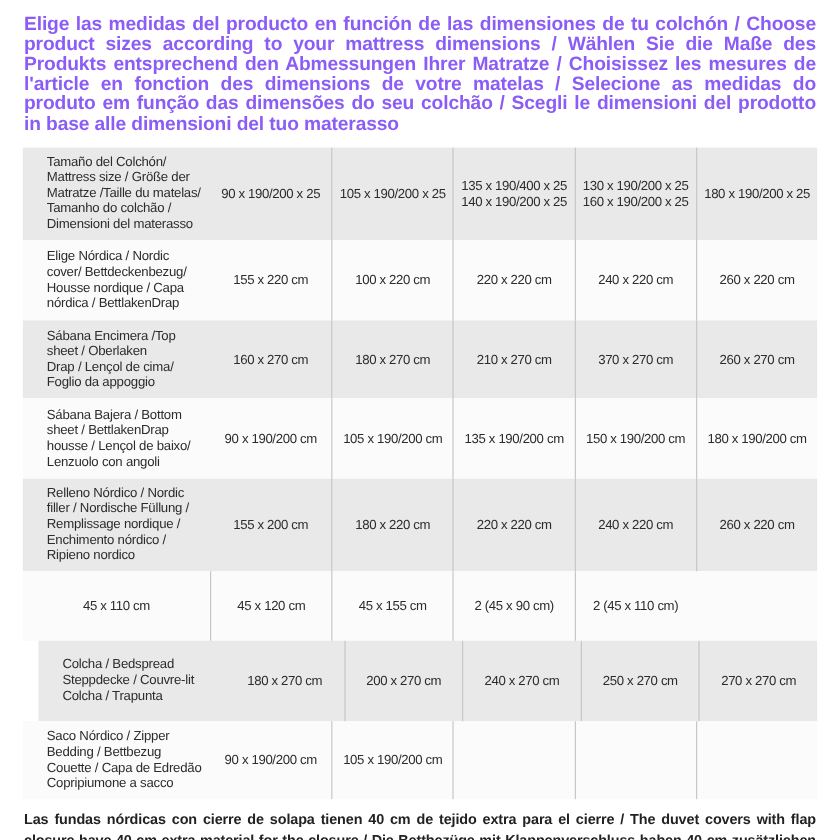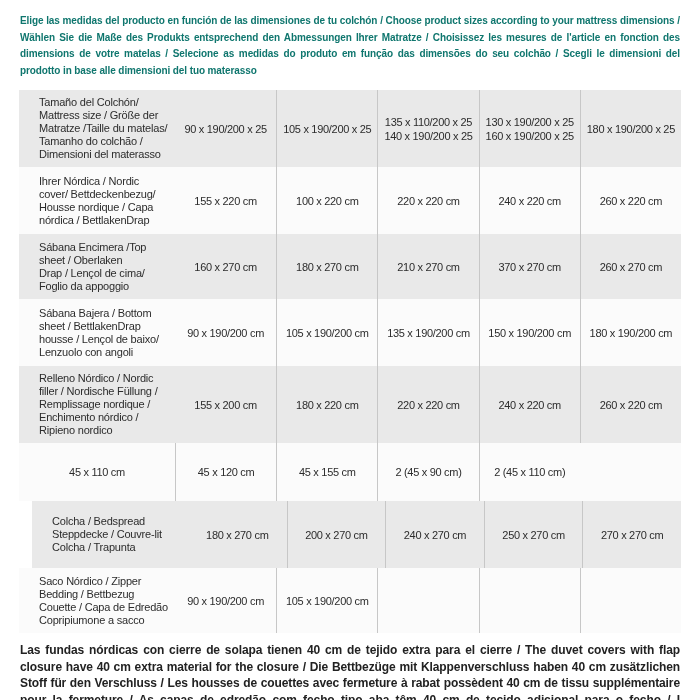--- a/index.html
+++ b/index.html
@@ -11,23 +11,23 @@
   html,body{margin:0;padding:0;background:#ffffff;}
   body{
     width:700px;height:700px;overflow:hidden;
     font-family:"Liberation Sans", sans-serif;
     color:var(--text);
     -webkit-font-smoothing:antialiased;
   }
   .page{padding:13px 19px 0 19px;box-sizing:border-box;width:700px;}
   .intro{
     margin:0 1px 11px 1px;
-    font-size:10px;font-weight:700;line-height:16.5px;
+    font-size:16px;font-weight:700;line-height:16.5px;
     letter-spacing:-0.1px;
-    text-align:justify;color:#0f766e;
+    text-align:justify;color:#8b5cf6;
   }
   .size-table{width:662px;}
   .trow{
     display:grid;
     grid-template-columns:156px repeat(5,minmax(0,1fr));
     align-items:stretch;
   }
   .trow.alt{background:var(--row-alt);}
   .trow.base{background:var(--row-base);}
   .trow:nth-child(1){min-height:72px;}
@@ -73,34 +73,34 @@
           <div>Tamanho do colchão /</div>
           <div>Dimensioni del materasso</div>
         </div>
         <div class="cell value">
           <div>90 x 190/200 x 25</div>
         </div>
         <div class="cell value sep">
           <div>105 x 190/200 x 25</div>
         </div>
         <div class="cell value sep">
-          <div>135 x 110/200 x 25</div>
+          <div>135 x 190/400 x 25</div>
           <div>140 x 190/200 x 25</div>
         </div>
         <div class="cell value sep">
           <div>130 x 190/200 x 25</div>
           <div>160 x 190/200 x 25</div>
         </div>
         <div class="cell value sep">
           <div>180 x 190/200 x 25</div>
         </div>
       </div>
       <div class="trow base">
         <div class="cell label">
-          <div>Ihrer Nórdica /  Nordic</div>
+          <div>Elige Nórdica /  Nordic</div>
           <div>cover/ Bettdeckenbezug/</div>
           <div>Housse nordique  / Capa</div>
           <div>nórdica / BettlakenDrap</div>
         </div>
         <div class="cell value">
           <div>155 x 220 cm</div>
         </div>
         <div class="cell value sep">
           <div>100 x 220 cm</div>
         </div>

